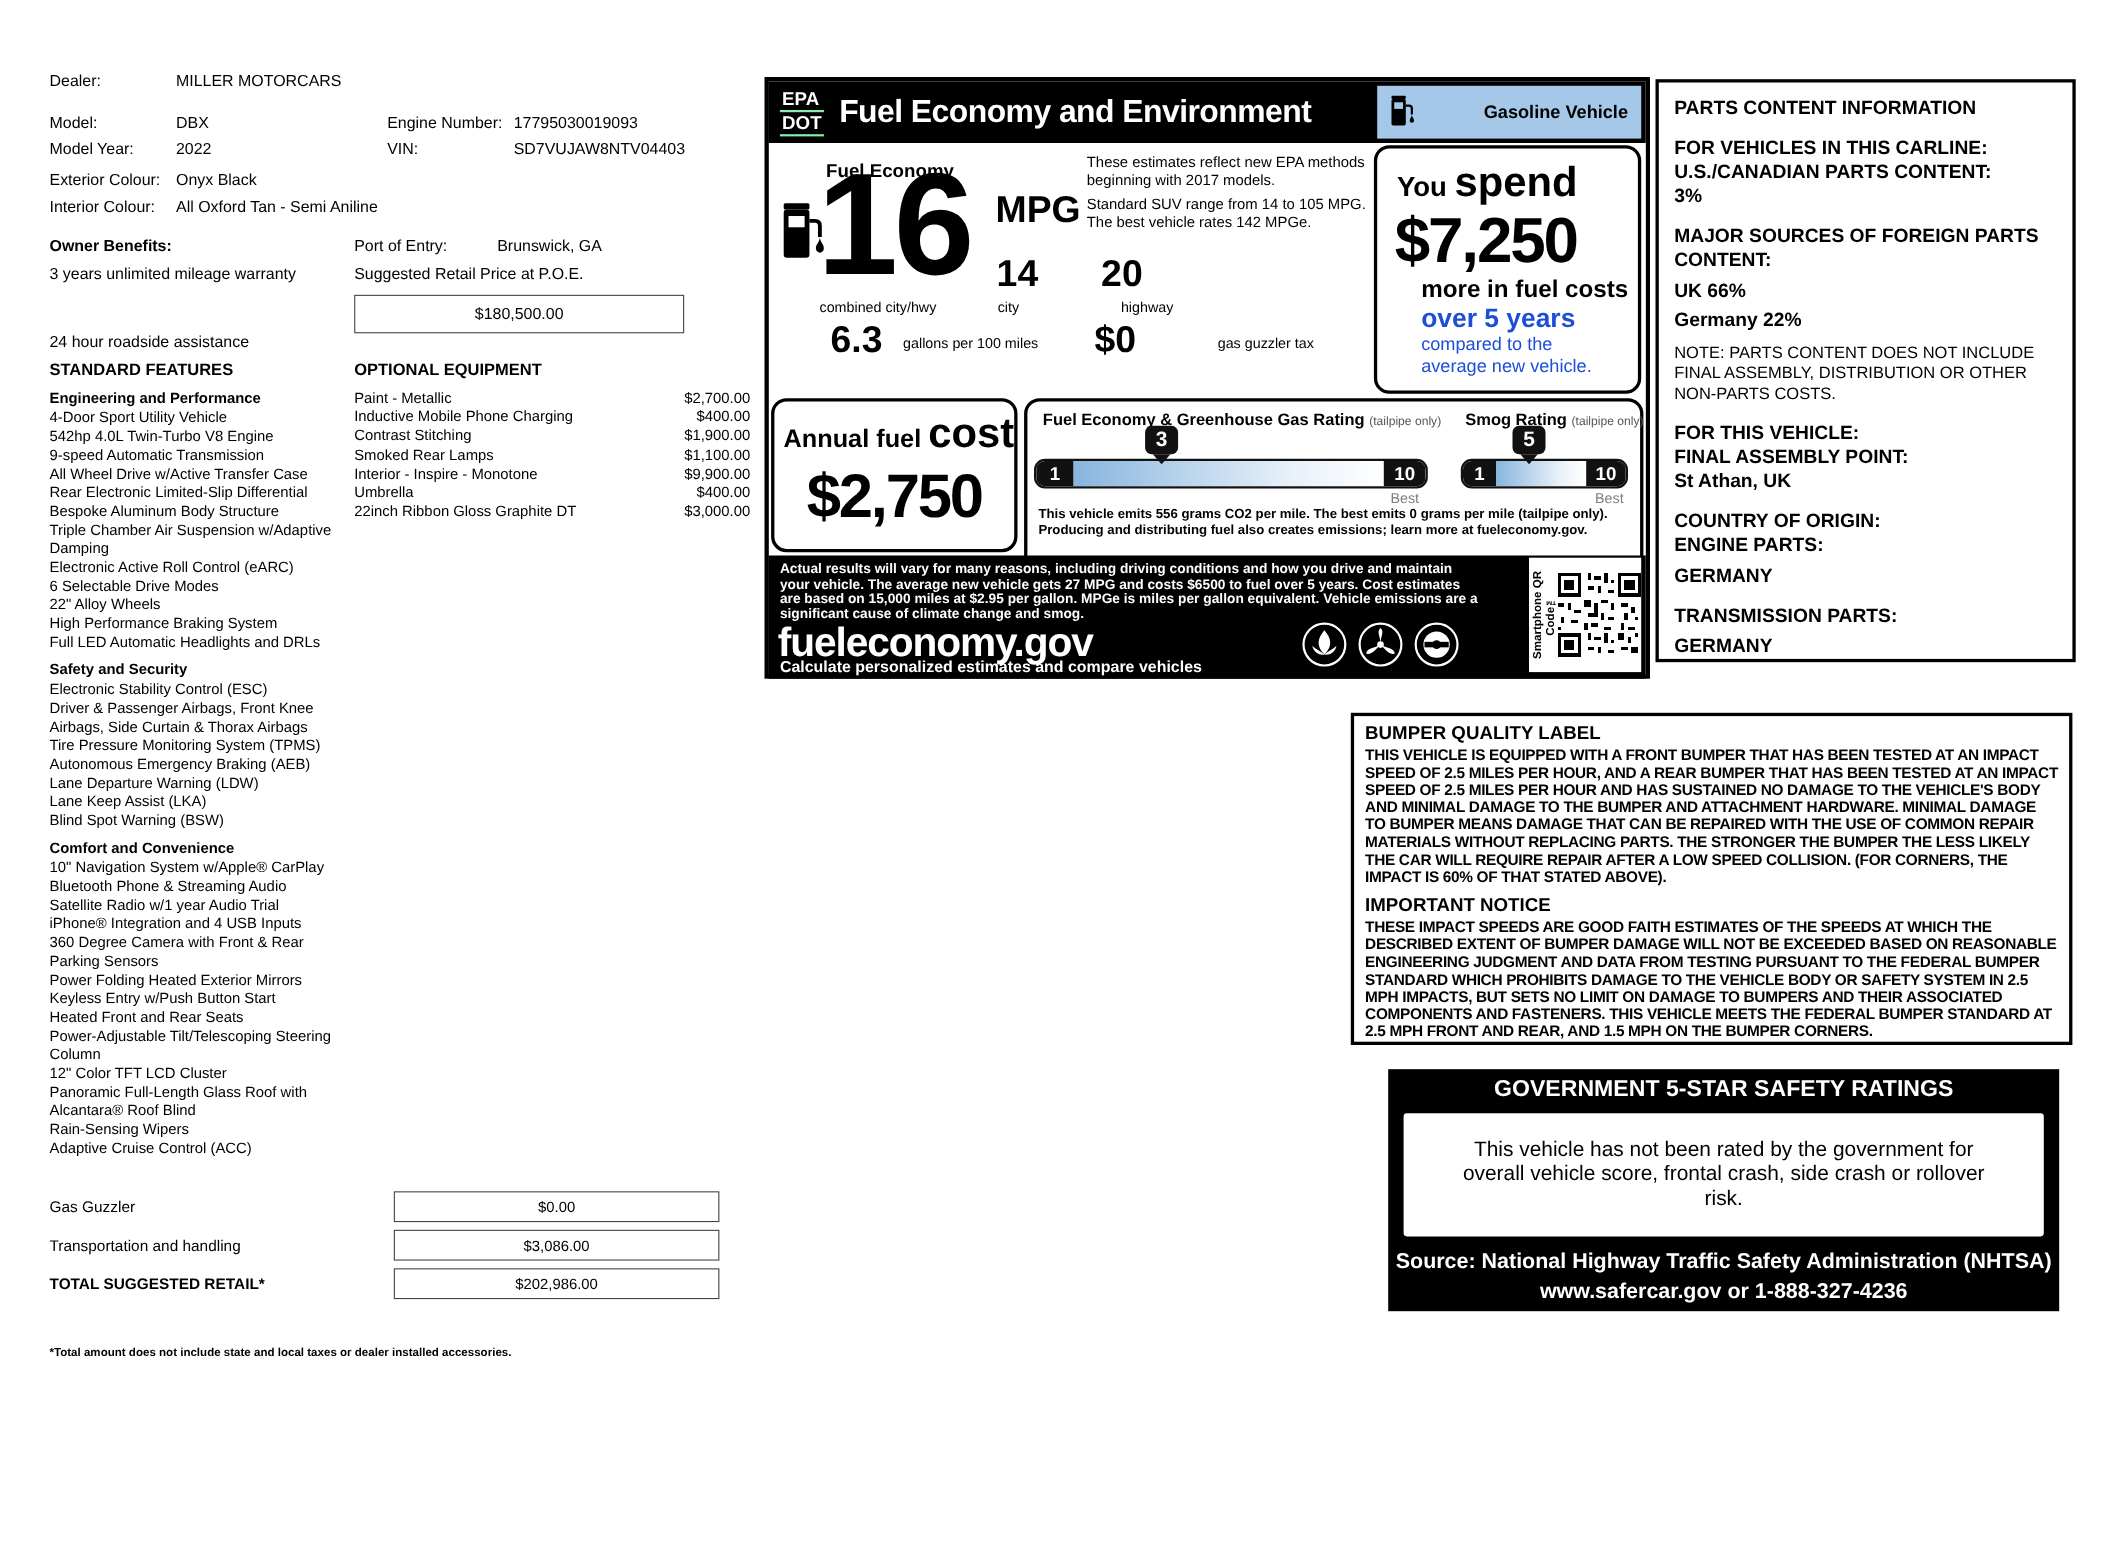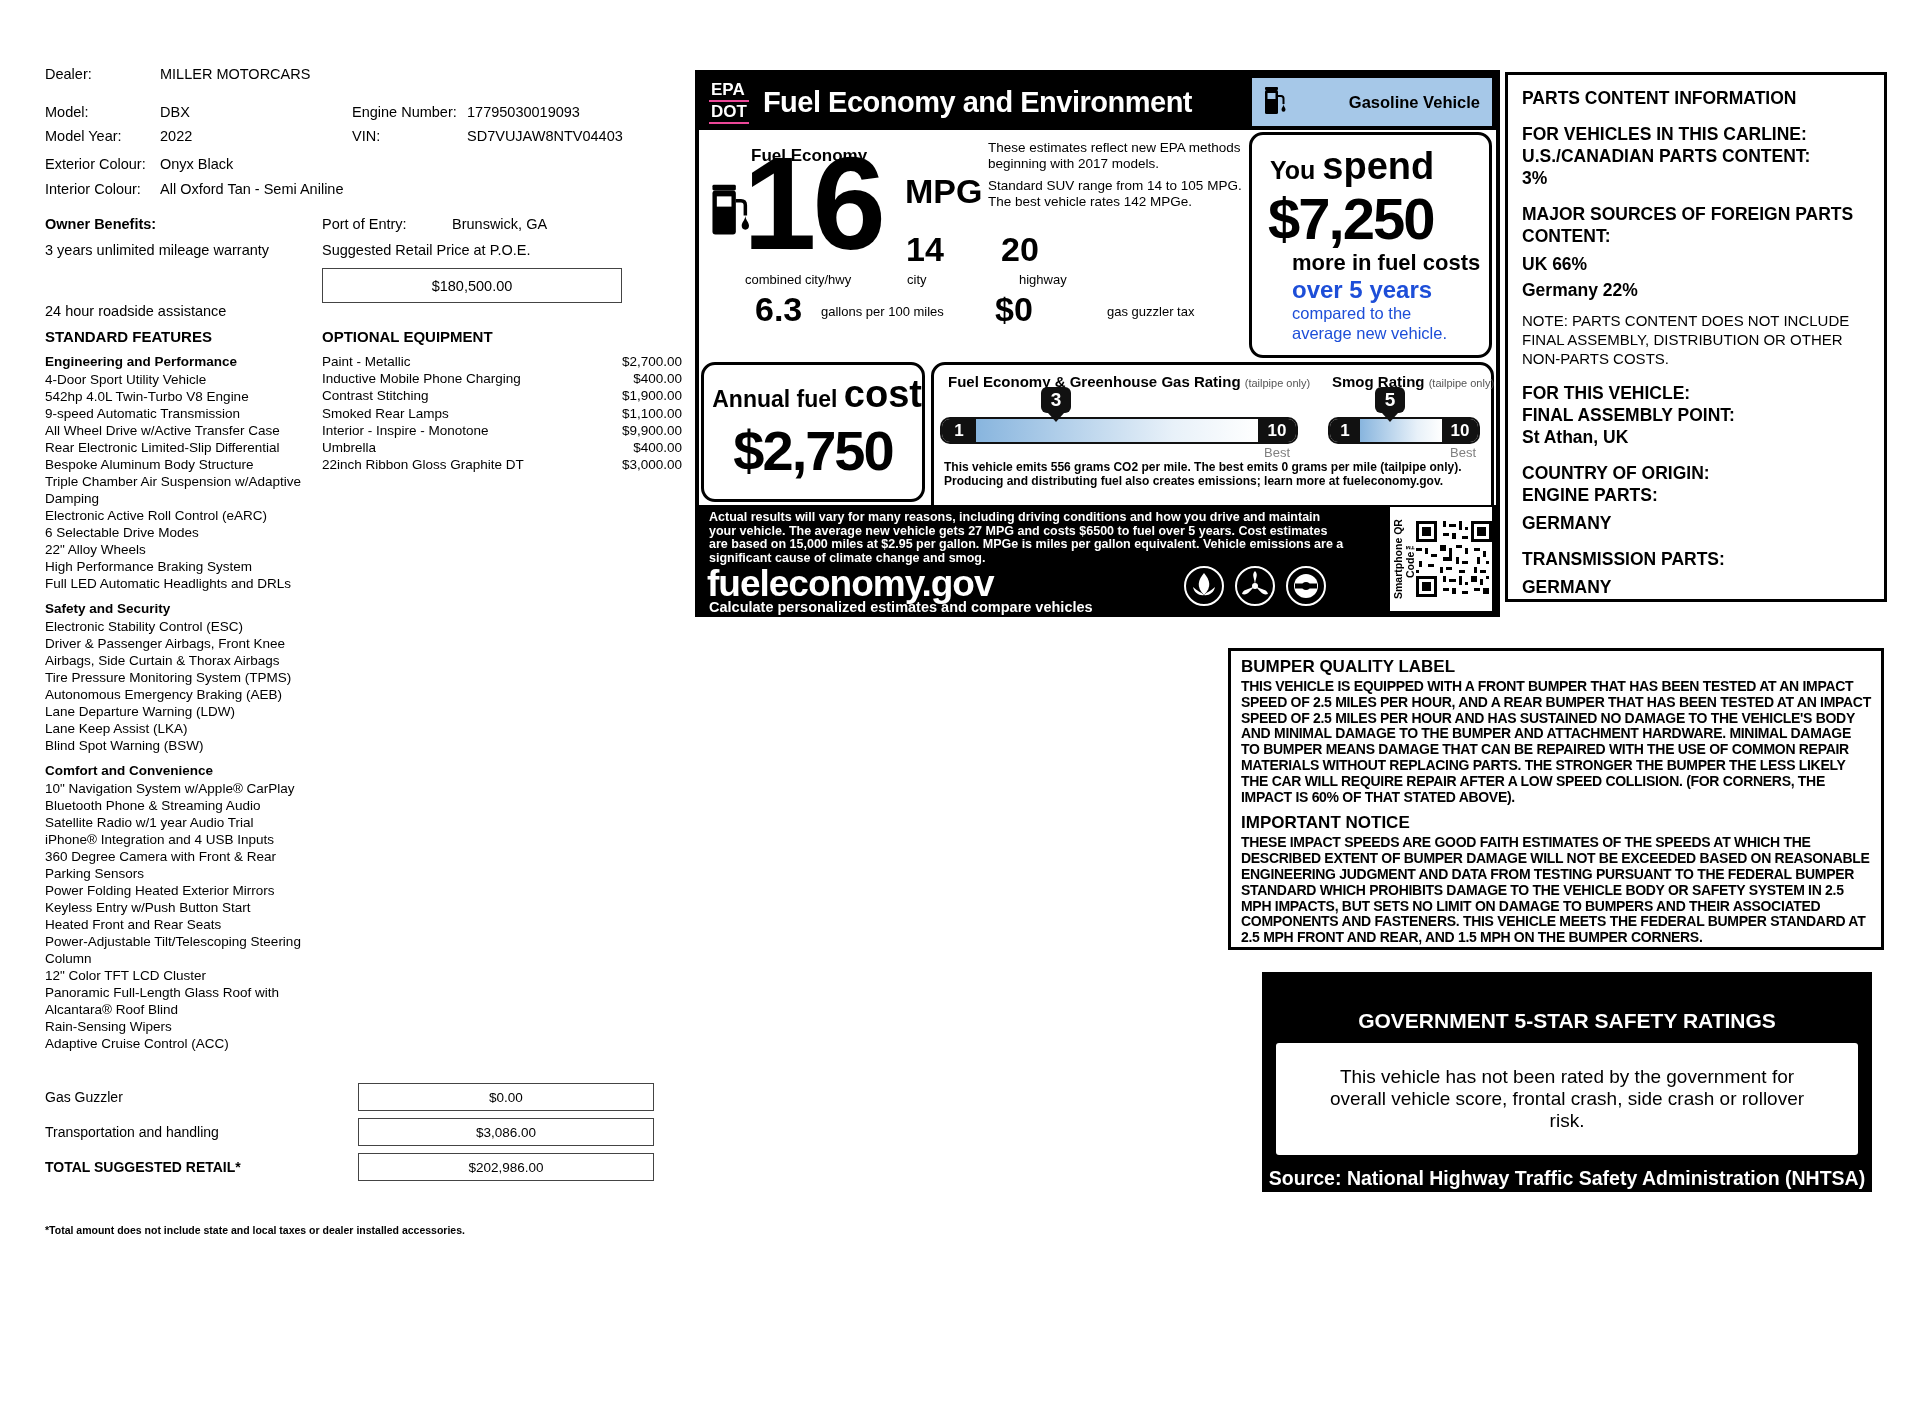--- a/index.html
+++ b/index.html
@@ -17,21 +17,21 @@
   .opt-row{display:flex;justify-content:space-between;}
   .opt-row .price{text-align:right;}
   
   .fee-row{position:absolute;height:28px;display:flex;align-items:center;font-size:14px;}
   .fee-box{position:absolute;width:294px;height:26px;border:1.5px solid #444;display:flex;align-items:center;justify-content:center;font-size:13.5px;}
   .footnote{position:absolute;font-size:10.5px;font-weight:bold;}
   
   .epa{position:absolute;left:695px;top:70px;width:805px;height:547px;border:4px solid #000;box-sizing:border-box;background:#fff;}
   .epa-header{position:relative;height:56px;background:#000;display:flex;align-items:center;}
   .epa-dot-logo{margin-left:10px;display:flex;flex-direction:column;color:#fff;font-weight:bold;font-size:17px;line-height:1;}
-  .epa-dot-logo span{border-bottom:2px solid #ec4899;padding:1px 2px 2px;}
+  .epa-dot-logo span{border-bottom:2px solid #86efac;padding:1px 2px 2px;}
   .epa-title{color:#fff;font-weight:bold;font-size:29px;margin-left:14px;letter-spacing:-0.5px;}
   .fuel-tab{position:absolute;right:4px;top:4px;bottom:4px;width:240px;background:#a6c8e8;display:flex;align-items:center;justify-content:space-between;padding:0 12px;box-sizing:border-box;}
   .fuel-tab .tab-label{font-weight:bold;font-size:16.5px;color:#000;}
   .epa-body{position:relative;height:375px;background:#fff;}
   .fe-head{position:absolute;left:52px;top:16px;font-size:17px;font-weight:bold;}
   .pump-big{position:absolute;left:12px;top:52px;}
   .mpg-big{position:absolute;left:44px;top:8px;font-size:132px;font-weight:bold;line-height:1;letter-spacing:-4px;}
   .mpg-unit{position:absolute;left:206px;top:42px;font-size:34px;font-weight:bold;}
   .num-mid{position:absolute;font-size:34px;font-weight:bold;}
   .cap{position:absolute;font-size:13px;}
@@ -67,21 +67,21 @@
   .qr-caption{writing-mode:vertical-rl;transform:rotate(180deg);font-size:10.5px;font-weight:bold;color:#000;height:96px;text-align:center;margin-left:2px;}
   
   .parts{position:absolute;left:1505px;top:72px;width:382px;height:530px;border:3px solid #000;box-sizing:border-box;padding:12px 14px;font-size:17.5px;font-weight:bold;line-height:22px;}
   .parts .gap{margin-top:14px;}
   .parts .note{font-weight:normal;font-size:15px;line-height:19px;margin-top:10px;}
   .bumper{position:absolute;left:1228px;top:648px;width:656px;height:302px;border:3px solid #000;box-sizing:border-box;padding:6px 10px;}
   .bumper .bq-title{font-size:17px;font-weight:bold;}
   .bumper p{margin:2px 0 0;font-size:14px;font-weight:bold;line-height:15.8px;letter-spacing:-0.3px;}
   .bumper .notice{font-size:17px;font-weight:bold;margin-top:8px;}
   .safety{position:absolute;left:1262px;top:972px;width:610px;height:220px;background:#000;box-sizing:border-box;}
-  .safety-title{color:#fff;font-weight:bold;font-size:21px;text-align:center;padding-top:21px;margin-top:16px;}
+  .safety-title{color:#fff;font-weight:bold;font-size:21px;text-align:center;padding-top:6px;}
   .safety-body{margin:10px 14px 0;background:#fff;border-radius:3px;height:112px;display:flex;align-items:center;justify-content:center;text-align:center;font-size:19px;color:#000;padding:0 34px;box-sizing:border-box;}
   .safety-src{color:#fff;font-weight:bold;font-size:19.5px;text-align:center;margin-top:10px;line-height:27px;}
 </style>
 </head>
 <body>
 
 <div>
   <span class="t" style="left:45px;top:66px">Dealer:</span>
   <span class="t" style="left:160px;top:66px">MILLER MOTORCARS</span>
 

